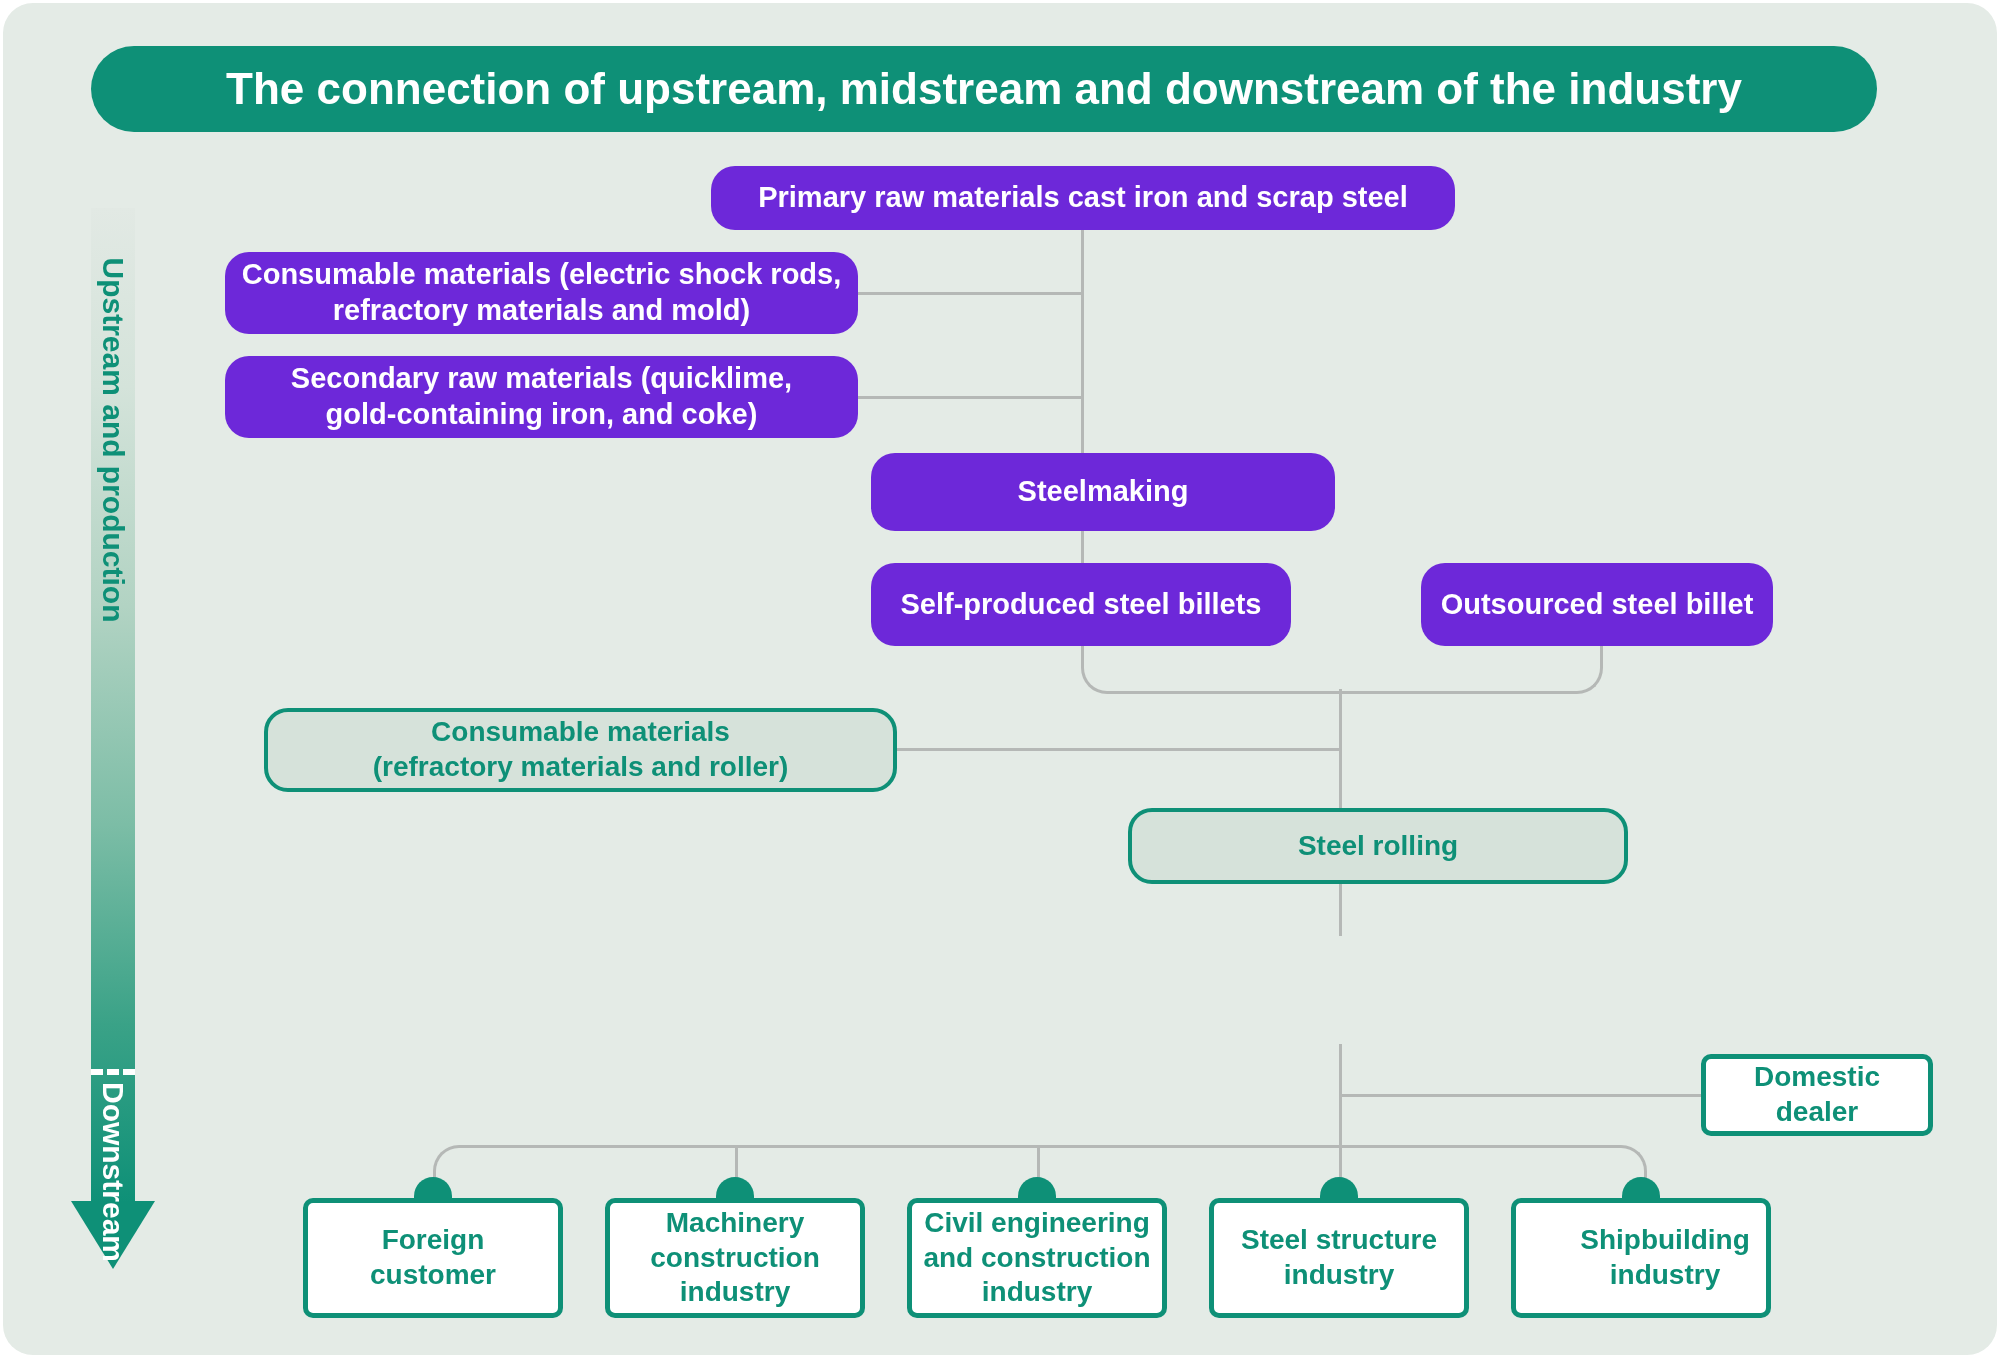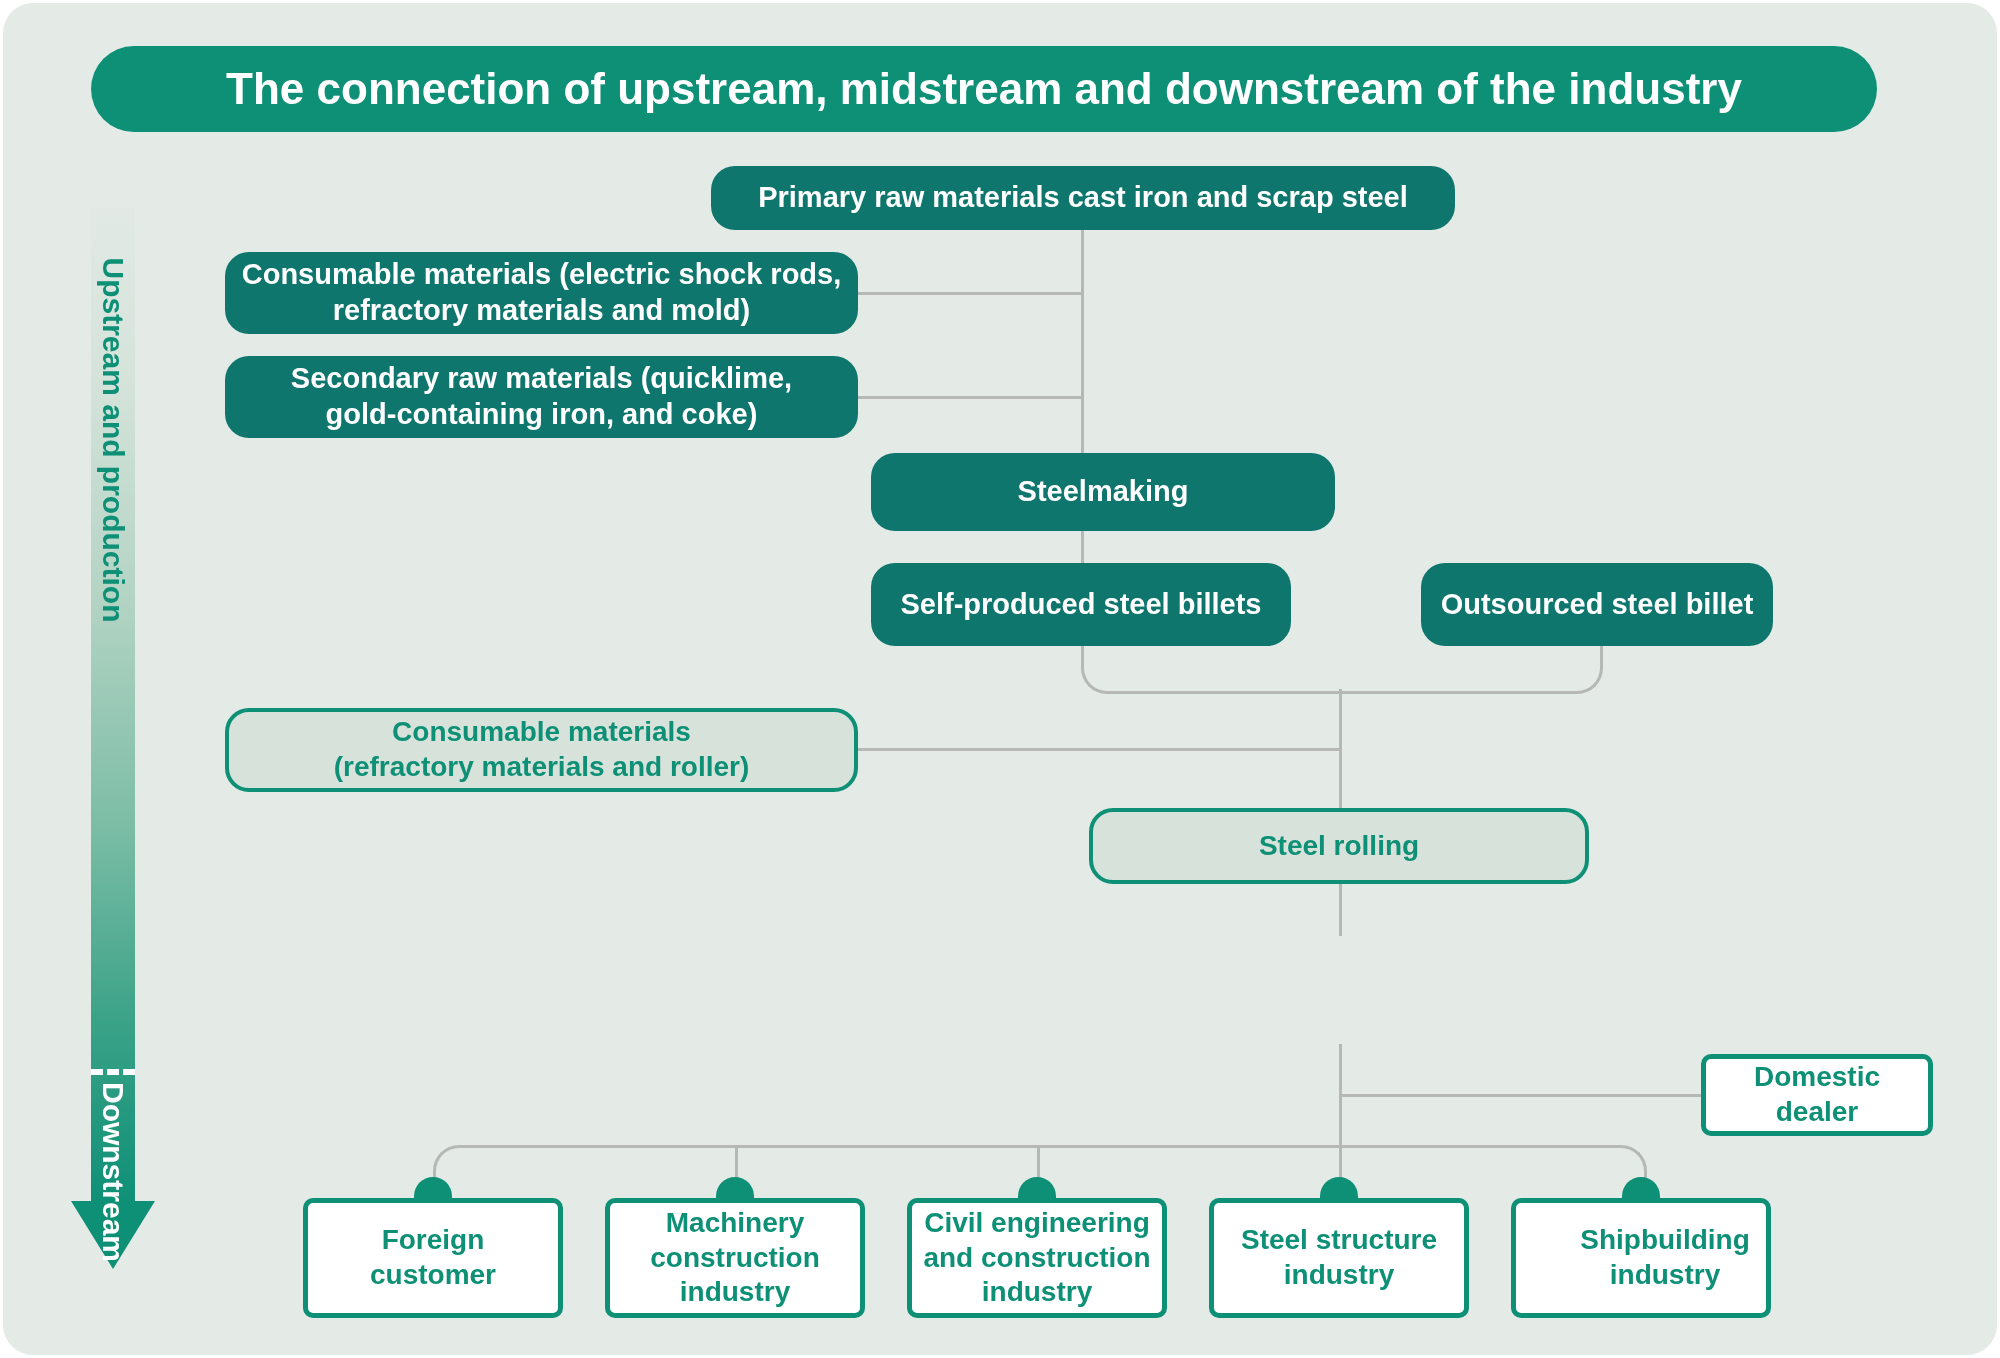--- a/index.html
+++ b/index.html
@@ -29,22 +29,22 @@
   .ushape{position:absolute;border:0 solid #b5b8b6;border-left-width:3px;border-right-width:3px;
     border-bottom-width:3px;border-radius:0 0 26px 26px;}
   .capshape{position:absolute;border:0 solid #b5b8b6;border-left-width:3px;border-right-width:3px;
     border-top-width:3px;border-radius:26px 26px 0 0;}
   .dot{position:absolute;width:38px;height:23px;background:#0e9077;border-radius:19px 19px 0 0;z-index:6;}
 
   
   .box{position:absolute;display:flex;align-items:center;justify-content:center;text-align:center;
     font-weight:bold;white-space:pre-line;box-sizing:border-box;border-radius:24px;
     font-size:29px;line-height:1.24;z-index:4;}
-  .dark{background:#0f766e;color:#ffffff;}
-  .light{background:#d6e2da;border:4px solid #0e9077;color:#0e9077;font-size:28px;}
+  .dark{background:#6d28d9;color:#ffffff;}
+  .light{background:#d6e2da;border:4px solid #0e9077;color:#0e9077;font-size:28px;margin-left:39px;}
   .whitebox{background:#ffffff;border:5px solid #0e9077;color:#0e9077;border-radius:10px;font-size:28px;}
 </style>
 </head>
 <body>
 
 <div class="stage">
   <div class="panel">
 
     <div class="vline" style="left:1078px;top:227px;height:223px;"></div>
     <div class="hline" style="left:855px;top:289px;width:223px;"></div>

